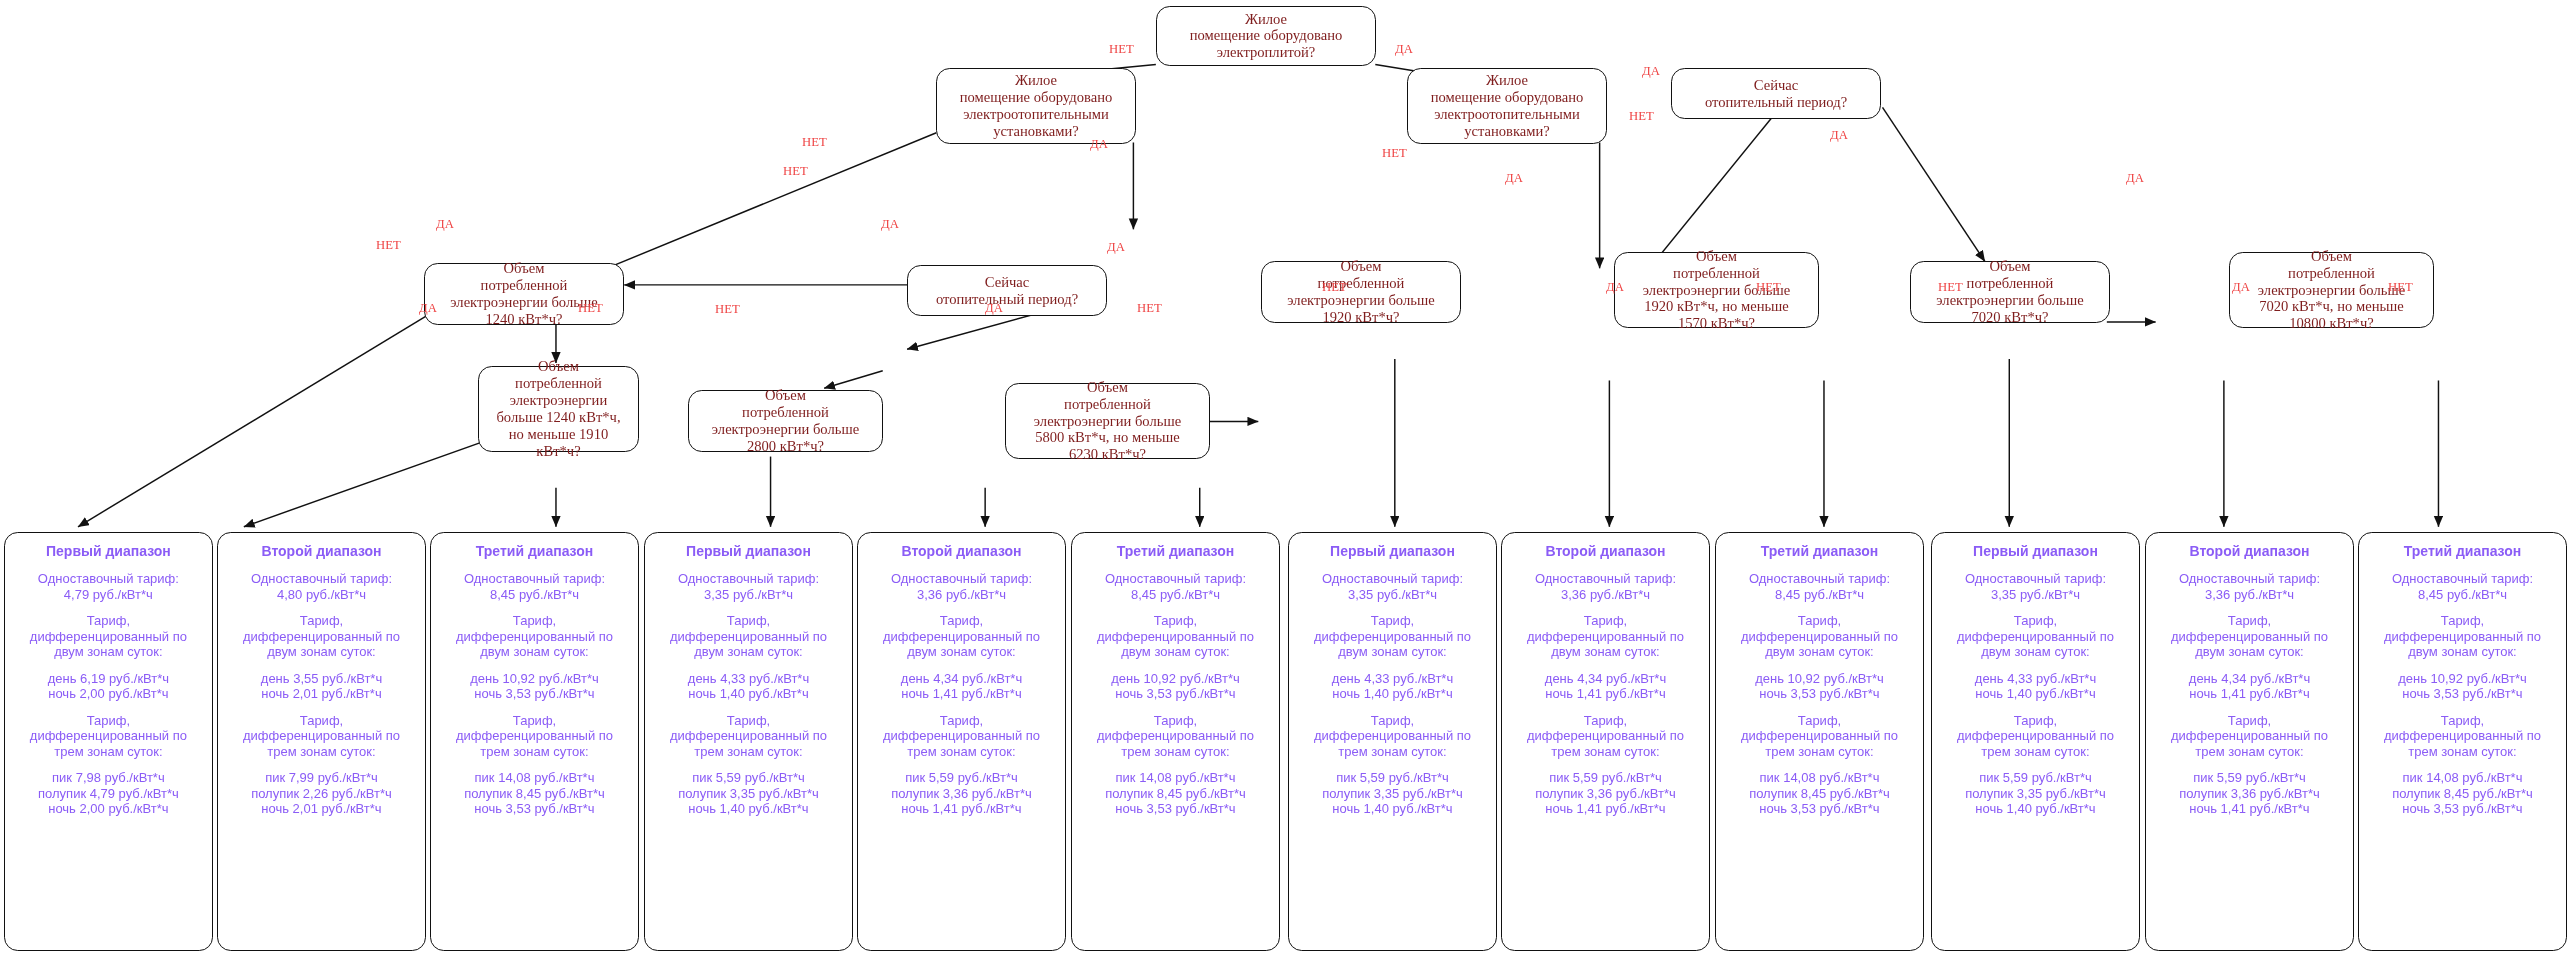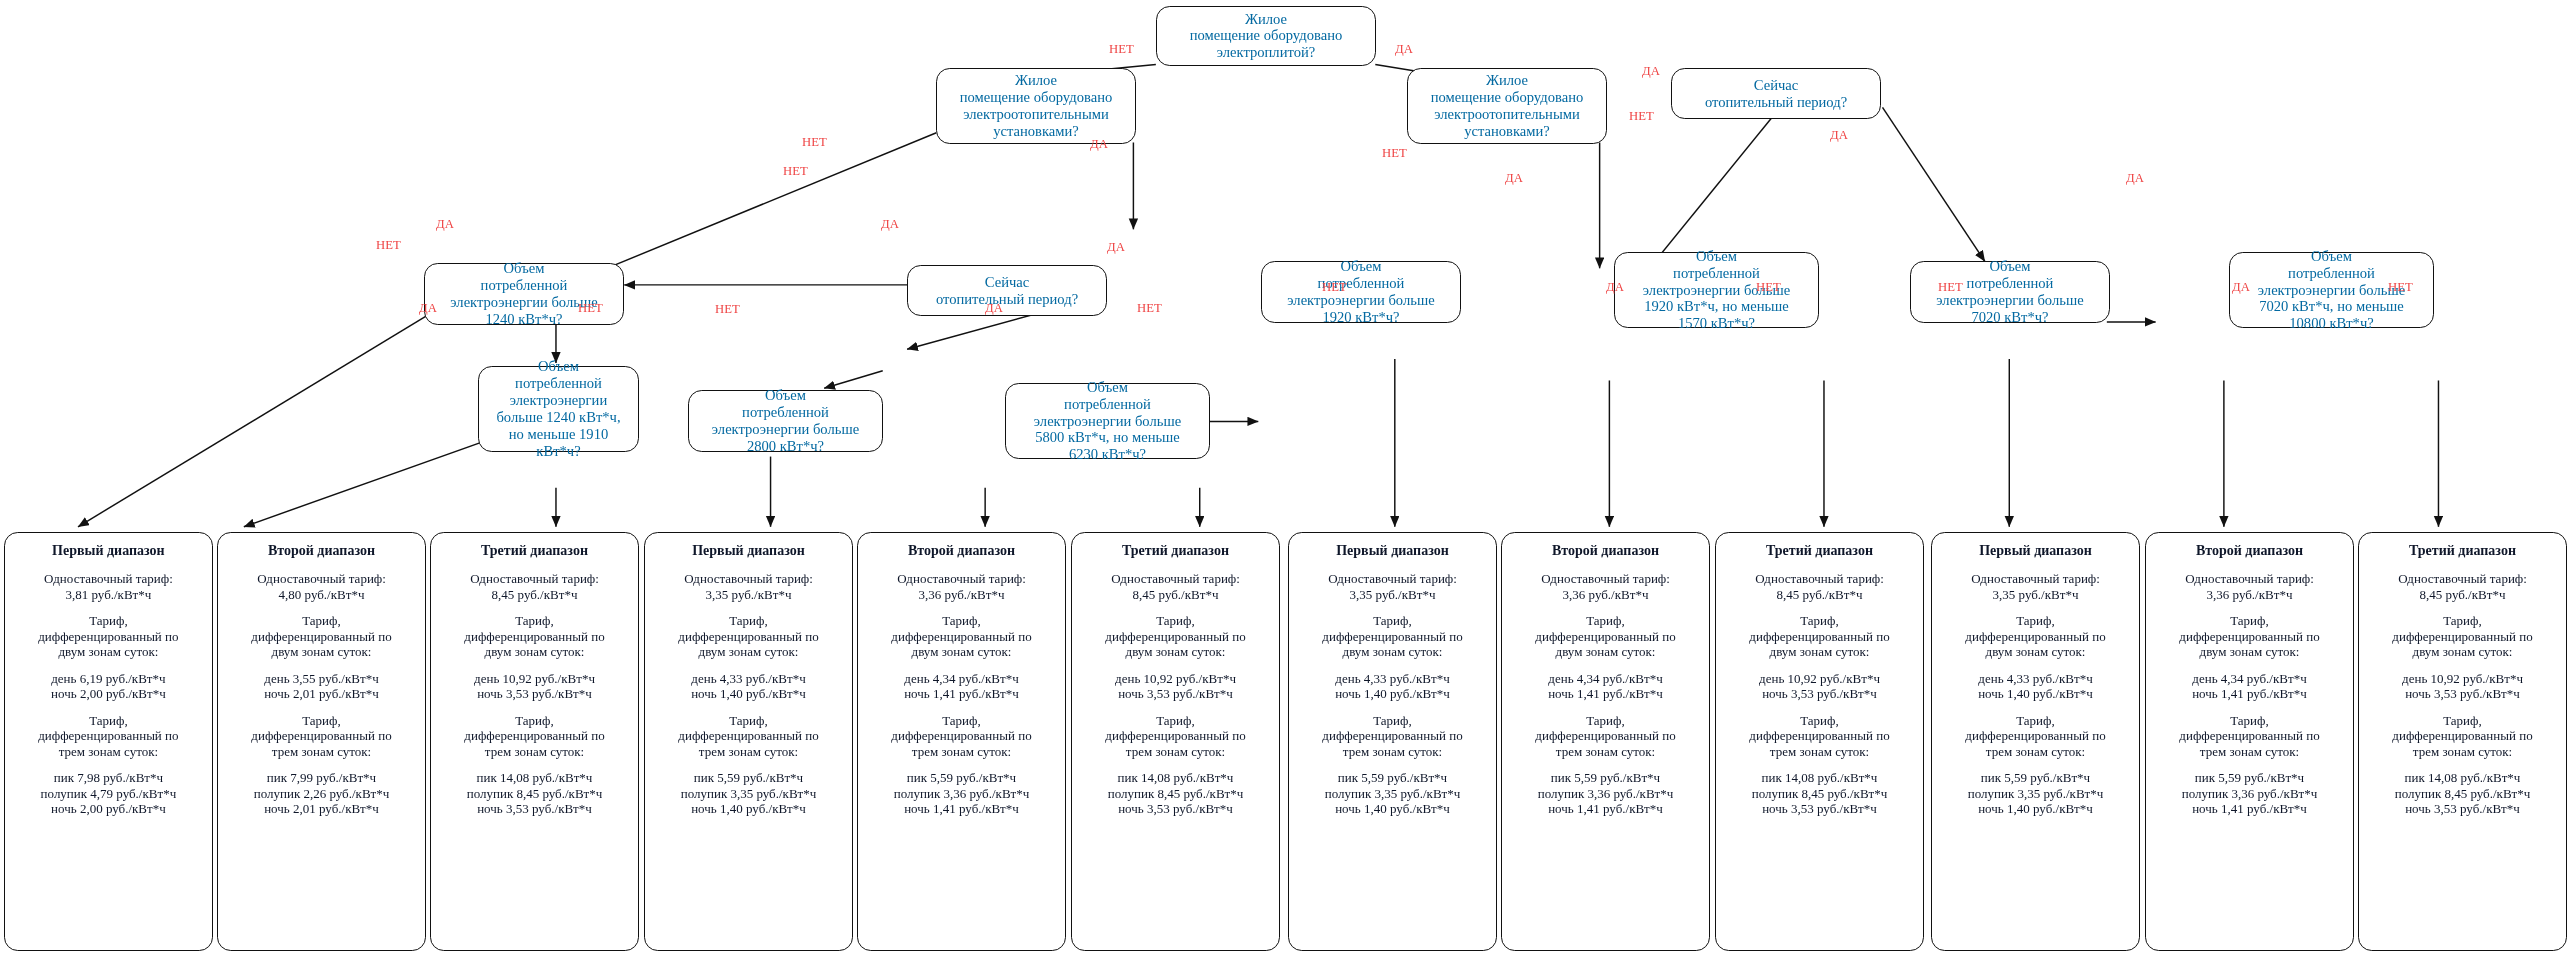--- a/index.html
+++ b/index.html
@@ -1,25 +1,25 @@
 <!DOCTYPE html>
 <html><head>
 <meta charset="utf-8">
 <style>
   html,body{margin:0;padding:0;background:#ffffff;}
   body{font-family:"Liberation Serif", serif;}
   #canvas{position:relative;width:2576px;height:957px;background:#fff;overflow:hidden;}
   svg#wires{position:absolute;left:0;top:0;width:2576px;height:957px;pointer-events:none;}
   .node{position:absolute;box-sizing:border-box;border:1.6px solid #111;border-radius:13.7px;background:#fff;
         display:flex;flex-direction:column;align-items:center;justify-content:center;text-align:center;
-        font-family:"Liberation Serif", serif;font-size:14.6px;line-height:1.16;color:#0369a1;padding:3.9px 5.9px;}
+        font-family:"Liberation Serif", serif;font-size:14.6px;line-height:1.16;color:#7f1d1d;padding:3.9px 5.9px;}
   .node .ln{display:block;white-space:nowrap;}
   .result{position:absolute;box-sizing:border-box;border:1.6px solid #111;border-radius:13.7px;background:#fff;
           display:flex;flex-direction:column;align-items:center;justify-content:flex-start;text-align:center;
-          font-family:Liberation Serif, serif;font-size:13px;line-height:1.2;color:#0f172a;padding:9.8px 5.9px 7.8px 5.9px;}
+          font-family:Liberation Sans, sans-serif;font-size:13px;line-height:1.2;color:#8b5cf6;padding:9.8px 5.9px 7.8px 5.9px;}
   .result .title{font-weight:bold;font-size:14px;margin-bottom:11.7px;}
   .result .grp{margin-bottom:10.7px;}
   .result .row{display:block;white-space:nowrap;}
   .result .gl{display:block;}
   .elabel{position:absolute;font-family:"Liberation Serif", serif;font-size:12.7px;color:#ef4444;white-space:nowrap;}
 </style>
 </head>
 <body>
 
 <div id="canvas">
@@ -195,21 +195,21 @@
       <div class="elabel" style="left: 2126px; top: 171px;">ДА</div>
       <div class="elabel" style="left: 2232px; top: 280px;">ДА</div>
       <div class="elabel" style="left: 2388px; top: 280px;">НЕТ</div>
     </div>
 
   <div id="results">
       <div class="result" style="left: 3.9px; top: 532px; width: 209px; height: 419px;">
         <div class="title">Первый диапазон</div>
         <div class="grp">
           <div class="row">Одноставочный тариф:</div>
-          <div class="row">3,81 руб./кВт*ч</div>
+          <div class="row">4,79 руб./кВт*ч</div>
         </div>
         <div class="grp">
           <div class="gl">Тариф,</div>
           <div class="gl">дифференцированный по</div>
           <div class="gl">двум зонам суток:</div>
         </div>
         <div class="grp">
           <div class="row">день 6,19 руб./кВт*ч</div>
           <div class="row">ночь 2,00 руб./кВт*ч</div>
         </div>

